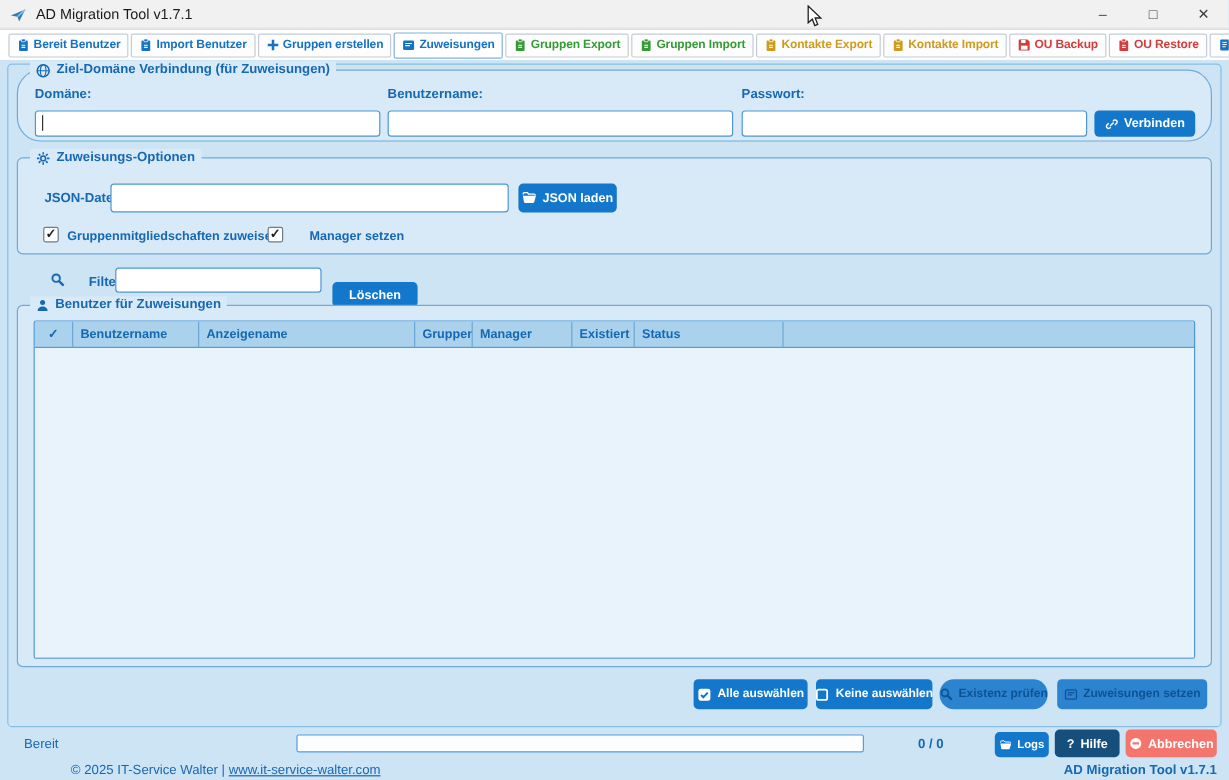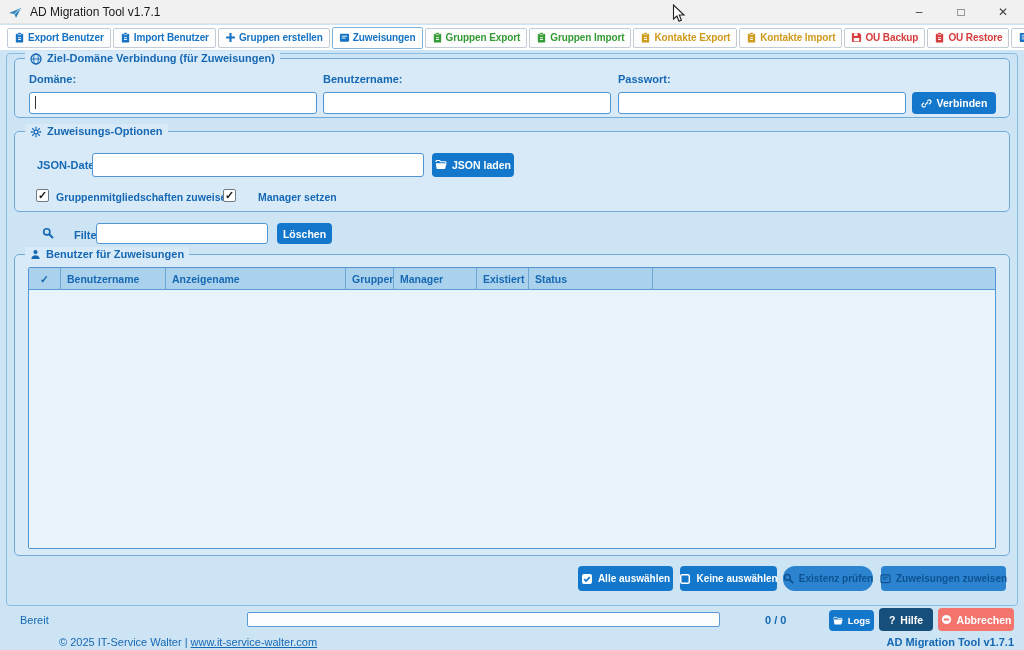--- a/index.html
+++ b/index.html
@@ -94,21 +94,21 @@
     <path d="M1.5 1l0 14 3.4-3 2.1 5.3 2.4-1-2.1-5.3H12z" fill="#fff" stroke="#222" stroke-width="1.1"></path>
   </svg>
 
 <div class="tabstrip">
   <div class="tab c-blue">
     <svg class="ic" width="11" height="11" viewBox="0 0 12 12">
         <rect x="2" y="2" width="8" height="9.5" rx="1" fill="currentColor"></rect>
         <rect x="4.2" y="0.5" width="3.6" height="2.6" rx="0.8" fill="currentColor" stroke="#fff" stroke-width="0.7"></rect>
         <path d="M4.3 6.2h3.4M4.3 8.2h3.4" stroke="#fff" stroke-width="1"></path>
       </svg>
-    <span>Export Benutzer</span>
+    <span>Bereit Benutzer</span>
   </div>
   <div class="tab c-blue">
     <svg class="ic" width="11" height="11" viewBox="0 0 12 12">
         <rect x="2" y="2" width="8" height="9.5" rx="1" fill="currentColor"></rect>
         <rect x="4.2" y="0.5" width="3.6" height="2.6" rx="0.8" fill="currentColor" stroke="#fff" stroke-width="0.7"></rect>
         <path d="M4.3 6.2h3.4M4.3 8.2h3.4" stroke="#fff" stroke-width="1"></path>
       </svg>
     <span>Import Benutzer</span>
   </div>
   <div class="tab c-blue">
@@ -177,21 +177,21 @@
         <rect x="2" y="1" width="8" height="10" rx="1" fill="currentColor"></rect>
         <path d="M4 3.6h4M4 5.6h4M4 7.6h3" stroke="#fff" stroke-width="0.9"></path>
       </svg>
 
   </div>
 </div>
 
 <div class="content">
   <div class="panel-border"></div>
 
-  <div class="groupbox" style="left:14px; top:8px; width:996px; height:60px;">
+  <div class="groupbox" style="left:14px; top:8px; width:996px; height:60px;border-radius:20px;">
     <div class="gb-title">
       <svg class="ic" width="12" height="12" viewBox="0 0 12 12">
           <circle cx="6" cy="6" r="5" fill="none" stroke="#1668b3" stroke-width="1.3"></circle>
           <ellipse cx="6" cy="6" rx="2.3" ry="5" fill="none" stroke="#1668b3" stroke-width="0.9"></ellipse>
           <path d="M1 6h10" stroke="#1668b3" stroke-width="0.9"></path>
         </svg>
       <span>Ziel-Domäne Verbindung (für Zuweisungen)</span>
     </div>
     <span class="lbl" style="left:14px; top:14px;">Domäne:</span>
     <input class="text-input" style="left: 14px; top: 33px; width: 288px; height: 22px;" value="">
@@ -236,21 +236,21 @@
       </div>
     <span class="cb-label" style="left:243px; top:59px;">Manager setzen</span>
   </div>
 
   <svg class="ic" style="position:absolute; left:42px; top:177px;" width="12" height="12" viewBox="0 0 12 12">
       <circle cx="4.8" cy="4.8" r="3.1" fill="none" stroke="#1668b3" stroke-width="1.6"></circle>
       <path d="M7.2 7.2L11 11" stroke="#1668b3" stroke-width="2"></path>
     </svg>
   <span class="lbl" style="left:58px; top:179px;padding-left:16px;">Filter:</span>
   <input class="text-input" style="left: 96px; top: 173px; width: 172px; height: 21px;" value="">
-  <button class="btn" style="left:277px; top:173px; width:55px; height:21px;align-items:center;">
+  <button class="btn" style="left:277px; top:185px; width:71px; height:21px;align-items:center;">
     <span>Löschen</span>
   </button>
 
   <div class="groupbox" style="left:14px; top:204px; width:996px; height:302px;">
     <div class="gb-title">
       <svg class="ic" width="11" height="11" viewBox="0 0 12 12">
           <circle cx="6" cy="3.4" r="2.3" fill="#1668b3"></circle>
           <path d="M1.5 11c0-2.6 2-4.1 4.5-4.1s4.5 1.5 4.5 4.1z" fill="#1668b3"></path>
         </svg>
       <span>Benutzer für Zuweisungen</span>
@@ -304,21 +304,21 @@
         <circle cx="4.8" cy="4.8" r="3.1" fill="none" stroke="#0d5393" stroke-width="1.6"></circle>
         <path d="M7.2 7.2L11 11" stroke="#0d5393" stroke-width="2"></path>
       </svg>
     <span>Existenz prüfen</span>
   </button>
   <button class="btn disabled" style="left:881px; top:516px; width:125px; height:25px; font-size:10px;">
     <svg class="ic" width="11" height="11" viewBox="0 0 12 12">
         <rect x="1" y="2" width="10" height="8.5" rx="1.2" fill="none" stroke="#0d5393" stroke-width="1.2"></rect>
         <path d="M3 4.6h6M3 6.6h4.2" stroke="#0d5393" stroke-width="1"></path>
       </svg>
-    <span>Zuweisungen zuweisen</span>
+    <span>Zuweisungen setzen</span>
   </button>
 
   <span class="status-text" style="left:20px; top:564px;">Bereit</span>
   <div class="progress">
     <div class="progress-fill"></div>
   </div>
   <span class="status-text" style="left:765px; top:564px; font-weight:bold;">0 / 0</span>
   <button class="btn" style="left:829px; top:560px; width:45px; height:21px; font-size:9.5px;">
     <svg class="ic" width="10" height="10" viewBox="0 0 12 12">
         <path d="M0.8 4.2h10.8l-1.4 5.2c-.1.4-.5.7-.9.7H2.5c-.4 0-.8-.3-.9-.7z" fill="#fff"></path>

